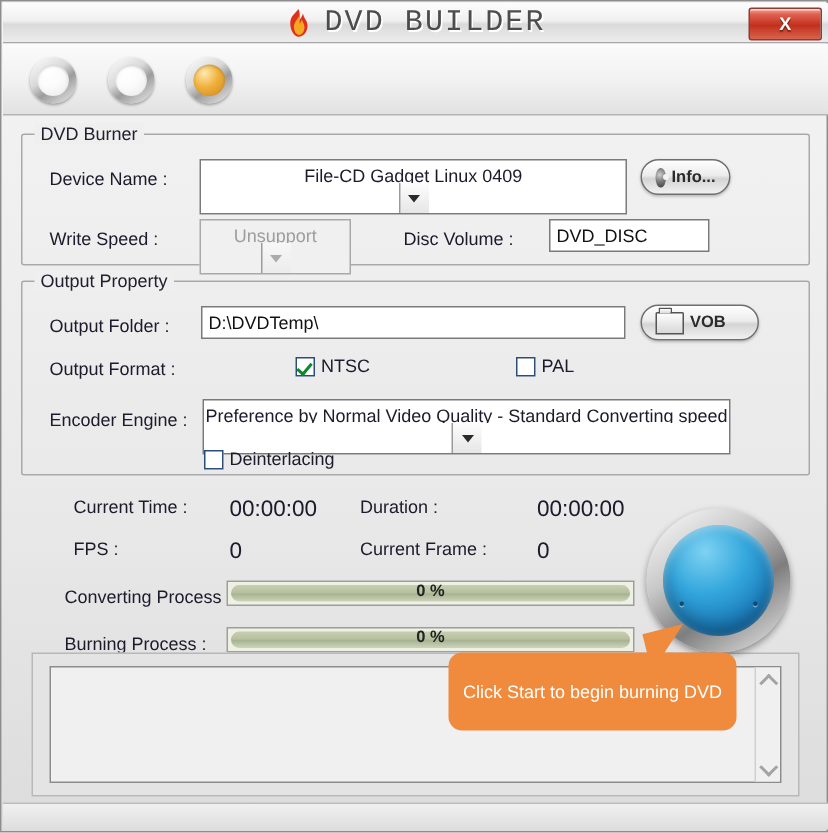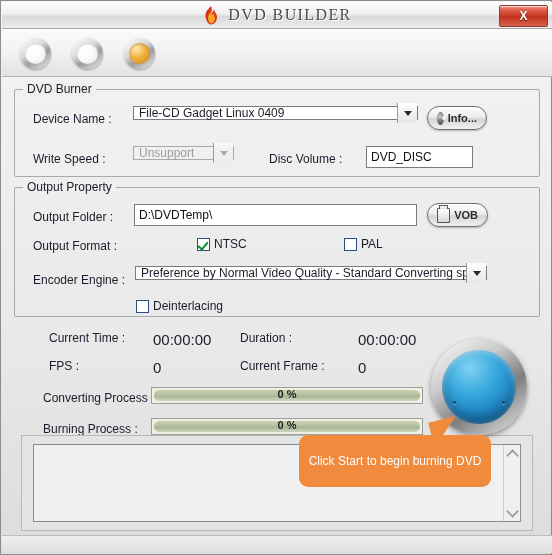--- a/index.html
+++ b/index.html
@@ -31,24 +31,24 @@
     border-bottom: 1px solid #a8a8a8;
     box-sizing: border-box;
   }
   .title-group {
     position: absolute; left: 0; top: 0; width: 550px; height: 26px;
     display: flex; align-items: center; justify-content: center;
     gap: 8px;
   }
   .flame-icon { width: 18px; height: 19px; display:block; }
   .title-text {
-    font-size: 16px;
+    font-size: 20px;
     letter-spacing: 1.4px;
     color: #4c4c4c;
-    font-family: Liberation Serif, serif;
+    font-family: Liberation Mono, monospace;
     text-shadow: 1px 1px 0 #ffffff;
   }
   .close-btn {
     position: absolute; right: 4px; top: 3px;
     width: 47px; height: 20px;
     border: 1px solid #8e3b34;
     border-radius: 2px;
     background: linear-gradient(180deg,#f2a79d 0%, #e06050 18%, #c2301d 55%, #d8644e 100%);
     box-shadow: inset 0 1px 0 rgba(255,255,255,.55);
     display: flex; align-items: center; justify-content: center;
@@ -125,23 +125,24 @@
     font-size: 12px;
     color: #111;
     overflow: hidden;
     white-space: nowrap;
   }
   .combo {
     position: absolute;
     box-sizing: border-box;
     border: 1px solid #7a7a7a;
     background: #ffffff;
-    height: 14px;
+    height: 37px;
     display: flex; align-items: center;
     cursor: pointer;
+    flex-direction: column;
   }
   .combo .cval {
     flex: 1; padding: 0 5px; font-size: 12px;
     white-space: nowrap; overflow: hidden; line-height: 20px;
   }
   .combo .carrow {
     width: 19px; height: 20px;
     border-left: 1px solid #9b9b9b;
     background: linear-gradient(180deg,#fdfdfd,#e6e6e6);
     display:flex; align-items:center; justify-content:center;
@@ -408,21 +409,21 @@
   </div>
   <div class="fld-label" style="left:268px; top:151px;">Disc Volume :</div>
   <div class="textbox" style="left:365px; top:145px; width:107px;">DVD_DISC</div>
 
   <div class="groupbox" id="grp-output">
     <div class="group-title">Output Property</div>
   </div>
 
   <div class="fld-label" style="left:32px; top:209px;">Output Folder :</div>
   <div class="textbox" style="left:133px; top:203px; width:283px;">D:\DVDTemp\</div>
-  <div class="pill-btn" style="left:426px; top:202px; width:61px;">
+  <div class="pill-btn" style="left:426px; top:202px; width:79px;">
     <span class="folder-icon"></span>
     <span class="plabel">VOB</span>
   </div>
 
   <div class="fld-label" style="left:32px; top:238px;">Output Format :</div>
   <div class="checkbox-wrap" style="left:196px; top:236px;">
     <span class="cbox checked"></span>
     <span class="cb-label">NTSC</span>
   </div>
   <div class="checkbox-wrap" style="left:343px; top:236px;">

